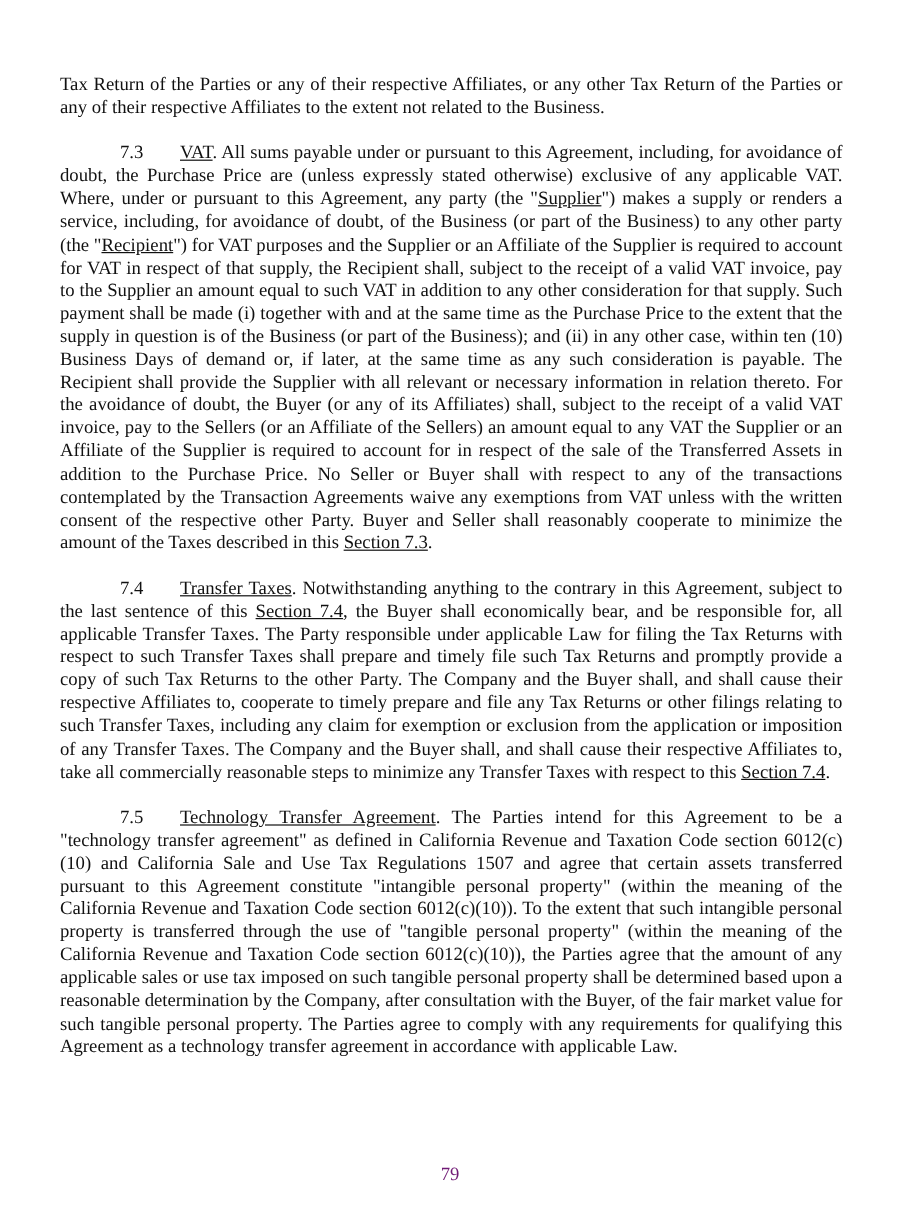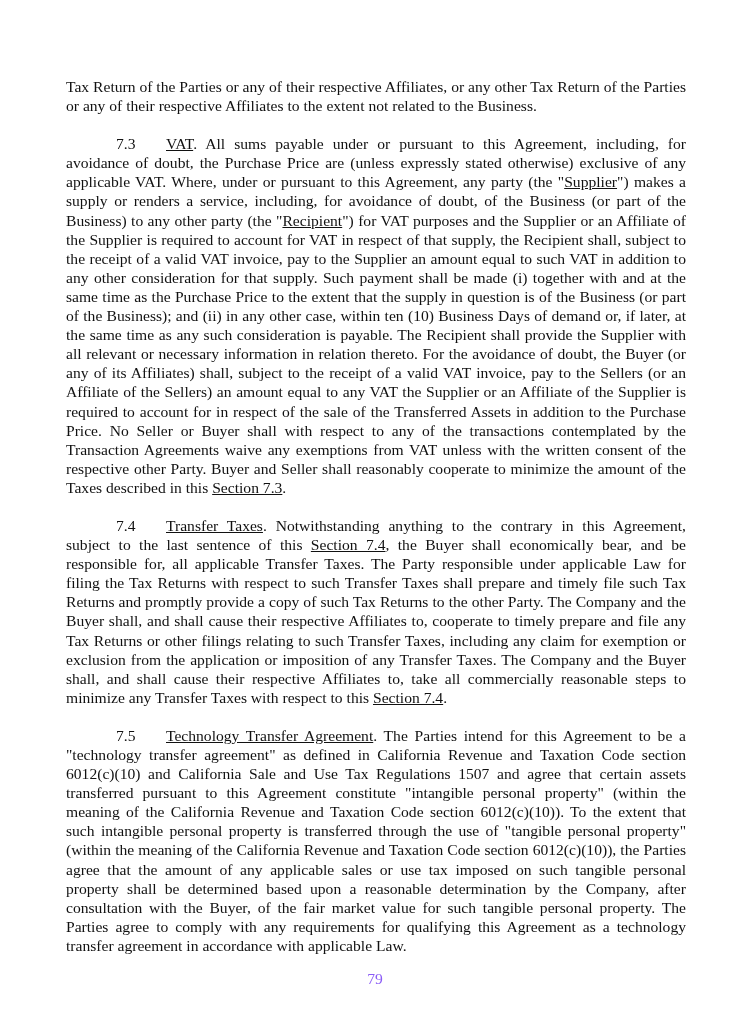--- a/index.html
+++ b/index.html
@@ -3,29 +3,29 @@
 <meta charset="utf-8">
 <style>
   html, body { margin: 0; padding: 0; background: #ffffff; }
   body { width: 750px; height: 1012px; position: relative; overflow: hidden; }
   .page {
     position: absolute; left: 50px; top: 61px; width: 652px;
     font-family: "Liberation Serif", serif;
     font-size: 15.6px; line-height: 19.1px; color: #111;
     text-align: justify;
   }
-  .page p { margin: 16px; }
+  .page p { margin: 0; }
   .para-gap { margin-top: 19px !important; font-family: Liberation Serif, serif; }
   .indent { text-indent: 50px; }
   .num { display: inline-block; width: 50px; text-indent: 0; }
   .u { text-decoration: underline; }
   .pagenum {
     position: absolute; left: 0; width: 750px; top: 970px;
     text-align: center; font-family: "Liberation Serif", serif;
-    font-size: 15.6px; color: #8b5cf6;
+    font-size: 15.6px; color: #701a75;
   }
 </style>
 </head>
 <body>
 
 <div class="page">
   <p>Tax Return of the Parties or any of their respective Affiliates, or any other Tax Return of the Parties or any of their respective Affiliates to the extent not related to the Business.</p>
 
   <p class="indent para-gap"><span class="num">7.3</span><span class="u">VAT</span><span>.  All sums payable under or pursuant to this Agreement, including, for avoidance of doubt, the Purchase Price are (unless expressly stated otherwise) exclusive of any applicable VAT. Where, under or pursuant to this Agreement, any party (the "</span><span class="u">Supplier</span><span>") makes a supply or renders a service, including, for avoidance of doubt, of the Business (or part of the Business) to any other party (the "</span><span class="u">Recipient</span><span>") for VAT purposes and the Supplier or an Affiliate of the Supplier is required to account for VAT in respect of that supply, the Recipient shall, subject to the receipt of a valid VAT invoice, pay to the Supplier an amount equal to such VAT in addition to any other consideration for that supply. Such payment shall be made (i) together with and at the same time as the Purchase Price to the extent that the supply in question is of the Business (or part of the Business); and (ii) in any other case, within ten (10) Business Days of demand or, if later, at the same time as any such consideration is payable.  The Recipient shall provide the Supplier with all relevant or necessary information in relation thereto.  For the avoidance of doubt, the Buyer (or any of its Affiliates) shall, subject to the receipt of a valid VAT invoice, pay to the Sellers (or an Affiliate of the Sellers) an amount equal to any VAT the Supplier or an Affiliate of the Supplier is required to account for in respect of the sale of the Transferred Assets in addition to the Purchase Price.  No Seller or Buyer shall with respect to any of the transactions contemplated by the Transaction Agreements waive any exemptions from VAT unless with the written consent of the respective other Party.  Buyer and Seller shall reasonably cooperate to minimize the amount of the Taxes described in this </span><span class="u">Section 7.3</span><span>.</span></p>
 

